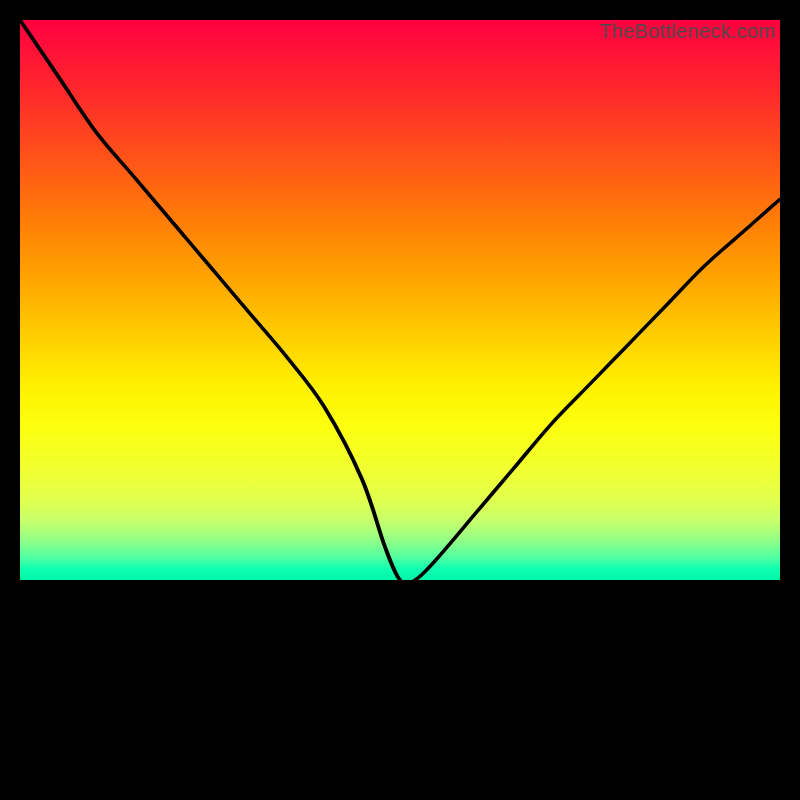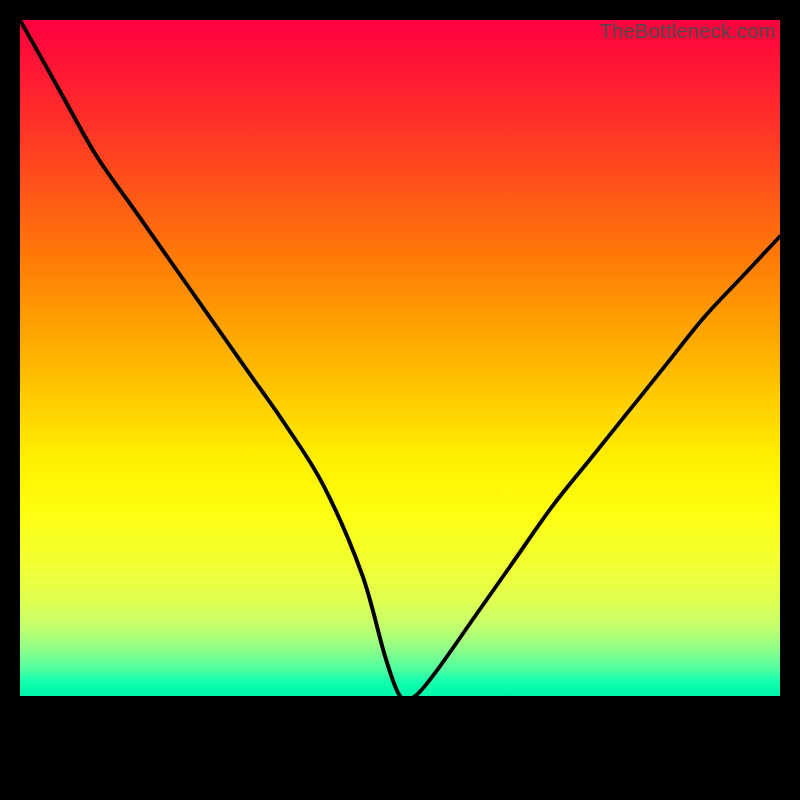--- a/index.html
+++ b/index.html
@@ -11,21 +11,21 @@
     top: 0; left: 0;
     width: 800px; height: 800px;
     background: #000;
   }
 
   .plot-area {
     position: absolute;
     left: 20px;
     top: 20px;
     width: 760px;
-    height: 676px;
+    height: 560px;
     overflow: hidden;
   }
 
   .gradient {
     position: absolute;
     inset: 0;
     background: linear-gradient(
       to bottom,
       #ff0040 0%,
       #ff1038 5%,

